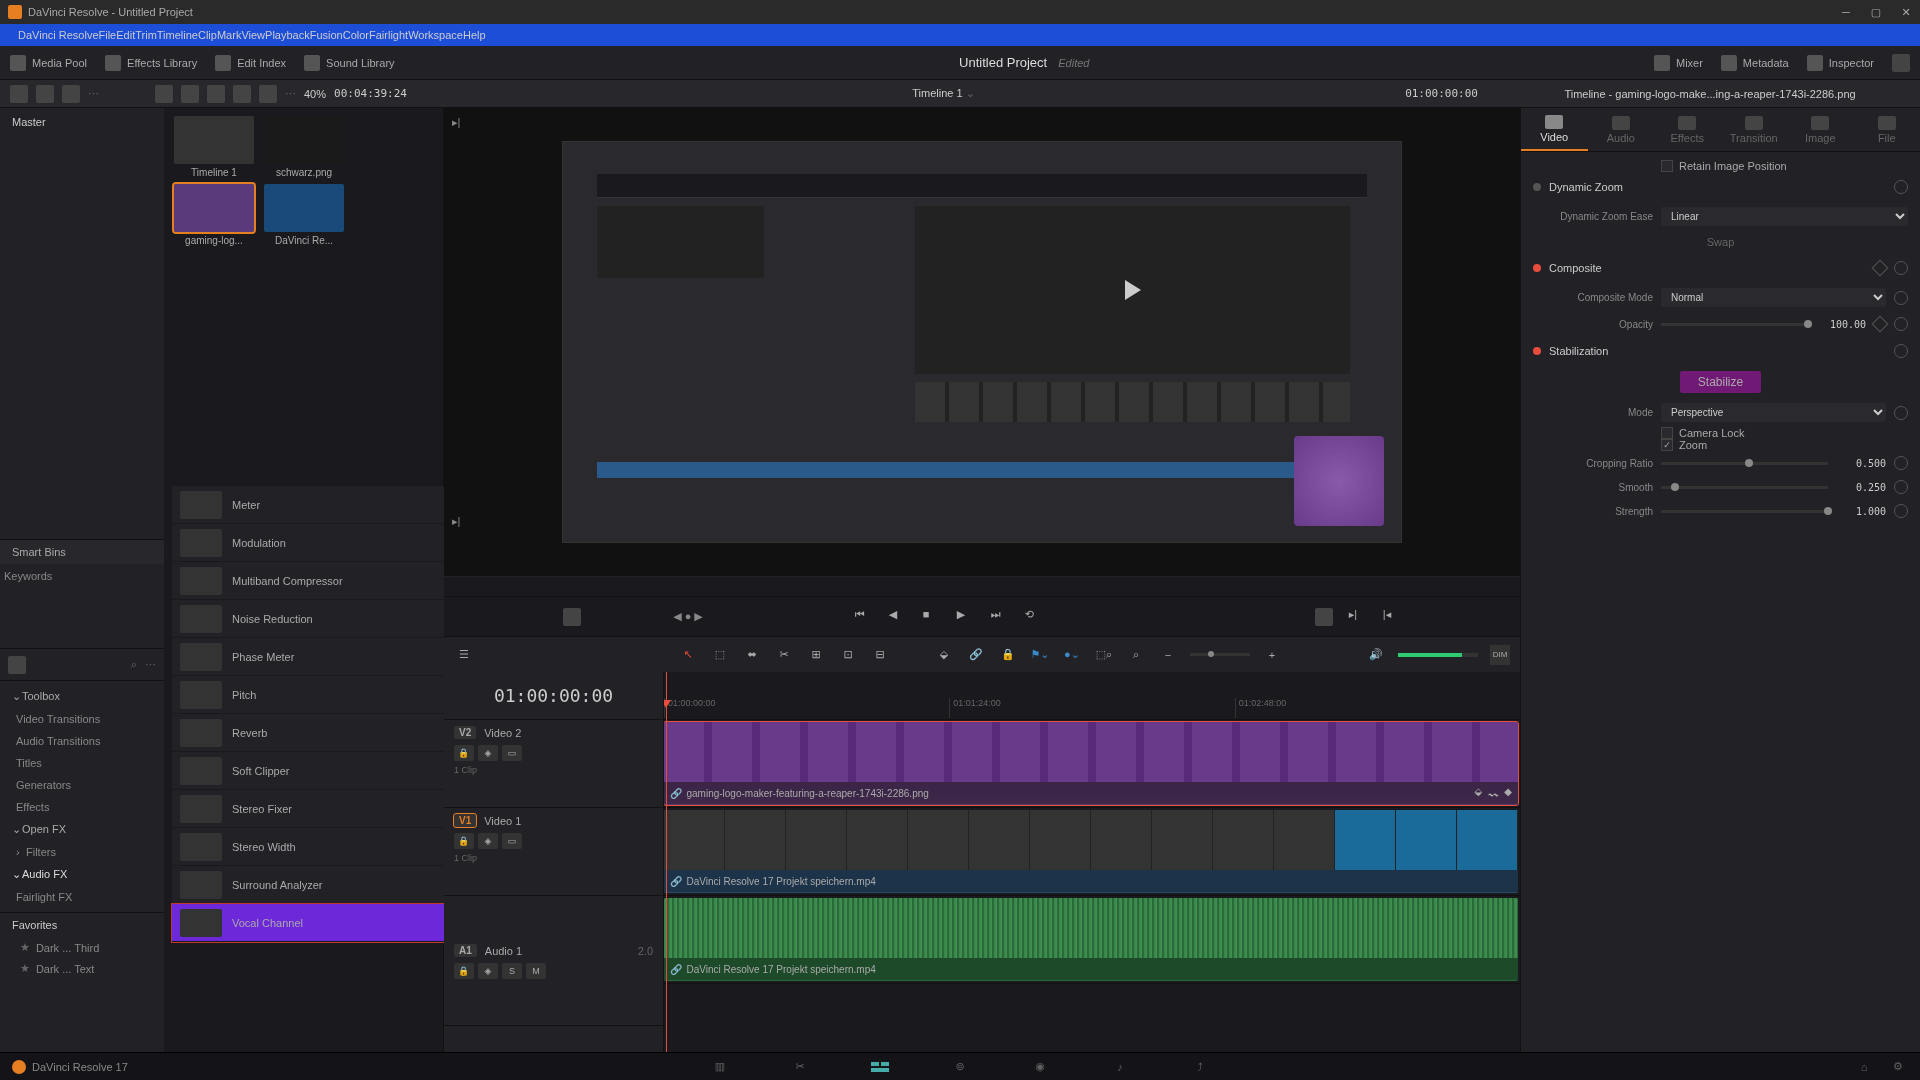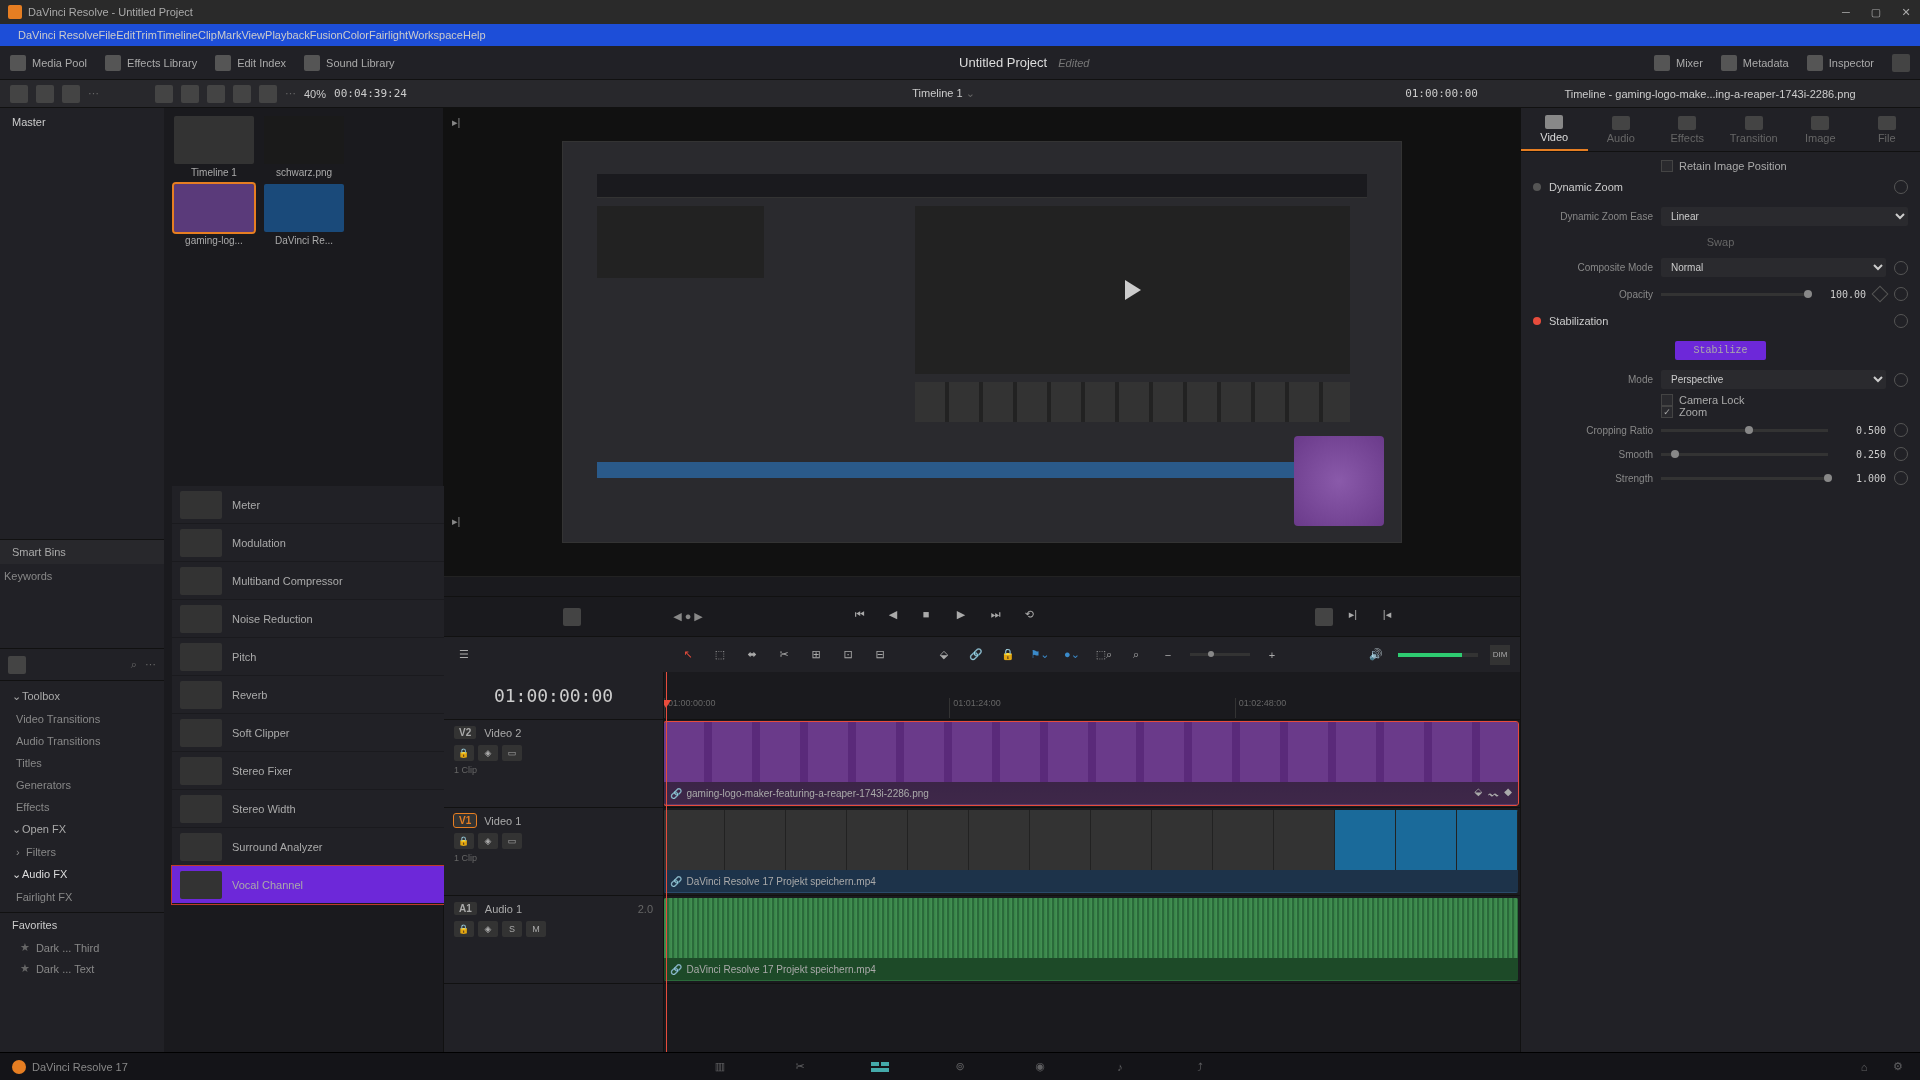--- a/index.html
+++ b/index.html
@@ -82,21 +82,21 @@
 .tl-tool { width: 20px; height: 20px; cursor: pointer; display: flex; align-items: center; justify-content: center; }
 .tl-tool.active { color: #e74c3c; }
 .tl-spacer { flex: 1; }
 .vol-slider { width: 80px; height: 4px; background: #333; position: relative; }
 .vol-fill { height: 100%; background: #2ecc71; width: 80%; }
 
 .timeline-area { height: 380px; background: #1a1a1e; display: flex; }
 .track-headers { width: 220px; background: #212126; border-right: 1px solid #111; }
 .tc-display { height: 48px; display: flex; align-items: center; justify-content: center; font-family: monospace; font-size: 18px; color: #ccc; border-bottom: 1px solid #111; }
 .track-hdr { height: 88px; border-bottom: 1px solid #111; padding: 6px 10px; }
-.track-hdr.audio { height: 88px; }
+.track-hdr.audio { height: 88px; margin-top: 42px; }
 .track-name-row { display: flex; align-items: center; gap: 8px; margin-bottom: 6px; }
 .track-tag { background: #333; padding: 1px 5px; border-radius: 2px; font-weight: bold; font-size: 10px; }
 .track-tag.v1 { outline: 1px solid #e67e22; color: #e67e22; }
 .track-btns { display: flex; gap: 4px; }
 .track-btn { width: 20px; height: 16px; background: #333; border-radius: 2px; font-size: 9px; display: flex; align-items: center; justify-content: center; cursor: pointer; }
 .clip-count { font-size: 9px; color: #666; margin-top: 4px; }
 
 .tracks { flex: 1; position: relative; overflow: hidden; }
 .ruler { height: 48px; background: #1a1a1e; border-bottom: 1px solid #111; position: relative; }
 .ruler-marks { position: absolute; top: 26px; left: 0; right: 0; height: 20px; display: flex; }
@@ -134,21 +134,21 @@
 .insp-row { display: flex; align-items: center; padding: 5px 0; gap: 8px; }
 .insp-label { width: 120px; text-align: right; color: #888; font-size: 10px; }
 .insp-control { flex: 1; }
 .insp-select { width: 100%; background: #2a2a2e; border: none; color: #ccc; padding: 3px 6px; border-radius: 2px; font-size: 10px; }
 .insp-slider-row { display: flex; align-items: center; gap: 8px; }
 .insp-slider { flex: 1; height: 3px; background: #333; position: relative; }
 .insp-slider-thumb { position: absolute; width: 8px; height: 8px; background: #888; border-radius: 50%; top: -3px; }
 .insp-value { width: 50px; text-align: right; font-family: monospace; color: #ccc; font-size: 10px; }
 .insp-check { display: flex; align-items: center; gap: 6px; padding-left: 128px; }
 .insp-checkbox { width: 12px; height: 12px; background: #2a2a2e; border: 1px solid #444; display: flex; align-items: center; justify-content: center; font-size: 9px; }
-.insp-btn { background: #6d28d9; border: none; color: #aaa; padding: 4px 18px; border-radius: 2px; cursor: pointer; font-size: 10px; font-family: Liberation Mono, monospace; }
+.insp-btn { background: #701a75; border: none; color: #aaa; padding: 4px 18px; border-radius: 2px; cursor: pointer; font-size: 12px; }
 
 
 .pagebar { height: 28px; background: #141418; display: flex; align-items: center; justify-content: center; gap: 60px; border-top: 1px solid #000; }
 .page-icon { width: 20px; height: 16px; cursor: pointer; opacity: 0.5; display: flex; align-items: center; justify-content: center; }
 .page-icon.active { opacity: 1; }
 .resolve-badge { position: absolute; left: 12px; display: flex; align-items: center; gap: 6px; color: #888; }
 .resolve-logo { width: 14px; height: 14px; background: #e67e22; border-radius: 50%; }
 .home-icons { position: absolute; right: 12px; display: flex; gap: 14px; }
 </style>
 </head>
@@ -320,20 +320,24 @@
           <div class="fx-icon"></div>
           <span>Modulation</span>
         </div>
       <div class="fx-item">
           <div class="fx-icon"></div>
           <span>Multiband Compressor</span>
         </div>
       <div class="fx-item">
           <div class="fx-icon"></div>
           <span>Noise Reduction</span>
+        </div>
+      <div class="fx-item">
+          <div class="fx-icon"></div>
+          <span>Phase Meter</span>
         </div>
       <div class="fx-item">
           <div class="fx-icon"></div>
           <span>Pitch</span>
         </div>
       <div class="fx-item">
           <div class="fx-icon"></div>
           <span>Reverb</span>
         </div>
       <div class="fx-item">
@@ -563,20 +567,26 @@
         <div class="insp-reset"></div>
       </div>
       <div class="insp-row">
         <div class="insp-label">Dynamic Zoom Ease</div>
         <div class="insp-control"><select class="insp-select"><option>Linear</option></select></div>
       </div>
       <div class="insp-row" style="justify-content:center">
           <span style="color:#666">Swap</span>
         </div>
 
+      <div class="insp-section-hdr">
+        <div class="insp-dot on"></div>
+        <div class="insp-section-title">Composite</div>
+        <div class="insp-kf"></div>
+        <div class="insp-reset"></div>
+      </div>
       <div class="insp-row">
         <div class="insp-label">Composite Mode</div>
         <div class="insp-control"><select class="insp-select"><option>Normal</option></select></div>
         <div class="insp-reset"></div>
       </div>
       <div class="insp-row">
         <div class="insp-label">Opacity</div>
         <div class="insp-control insp-slider-row">
           <div class="insp-slider">
               <div class="insp-slider-thumb" style="left:calc(100% - 4px)"></div>

